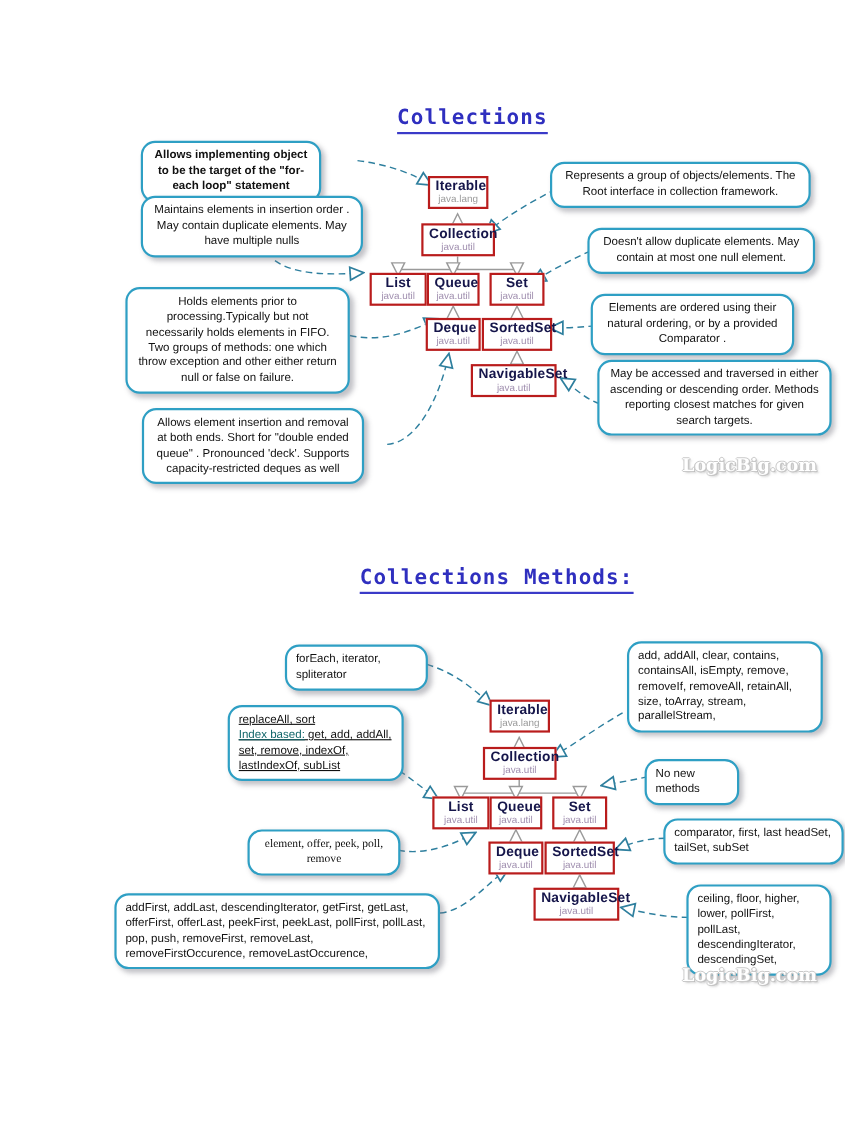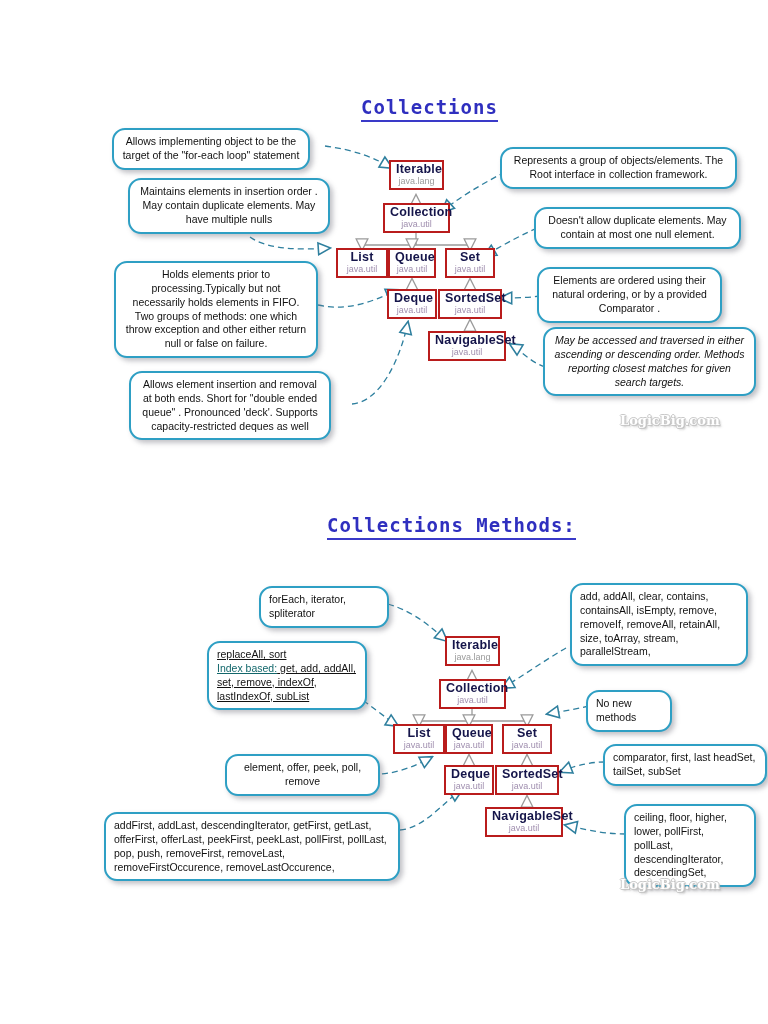--- a/index.html
+++ b/index.html
@@ -69,21 +69,21 @@
   .idx{
     color:#12676b;
     text-decoration:underline;
   }
 
   
   .watermark{
     position:absolute;
     font-family:"DejaVu Serif","Liberation Serif",serif;
     font-weight:bold;
-    font-size:13px;
+    font-size:16px;
     letter-spacing:0px;
     color:#ffffff;
     text-shadow:
        1px 0 0 #c9c9c9, -1px 0 0 #c9c9c9, 0 1px 0 #c9c9c9, 0 -1px 0 #c9c9c9,
        1px 1px 0 #bdbdbd, 2px 2px 2px rgba(150,150,150,.5);
     white-space:nowrap;
   }
   #wm-1{left:620px;top:413px;}
   #wm-2{left:620px;top:877px;}
 </style>
@@ -182,35 +182,35 @@
   </div>
   <div class="node" style="left:438px;top:289px;width:64px;">
     <span class="nm">SortedSet</span>
     <span class="pk">java.util</span>
   </div>
   <div class="node" style="left:428px;top:331px;width:78px;">
     <span class="nm">NavigableSet</span>
     <span class="pk">java.util</span>
   </div>
 
-  <div class="bubble ctr" style="left:112px;top:128px;width:198px;">Allows implementing object to be the target of the "for-each loop" statement</div>
+  <div class="bubble ctr" style="left:128px;top:128px;width:164px;font-weight:bold;">Allows implementing object to be the target of the "for-each loop" statement</div>
 
   <div class="bubble ctr" style="left:128px;top:178px;width:202px;">Maintains elements in insertion order . May contain duplicate elements. May have multiple nulls</div>
 
   <div class="bubble ctr" style="left:114px;top:261px;width:204px;">Holds elements prior to processing.Typically but not necessarily holds elements in FIFO. Two groups of methods: one which throw exception and other either return null or false on failure.</div>
 
   <div class="bubble ctr" style="left:129px;top:371px;width:202px;">Allows element insertion and removal at both ends.  Short for "double ended queue" . Pronounced 'deck'. Supports capacity-restricted deques as well</div>
 
   <div class="bubble ctr" style="left:500px;top:147px;width:237px;">Represents a group of objects/elements. The Root interface in collection framework.</div>
 
   <div class="bubble ctr" style="left:534px;top:207px;width:207px;">Doesn't allow duplicate elements. May contain at most one null element.</div>
 
   <div class="bubble ctr" style="left:537px;top:267px;width:185px;">Elements are ordered using their natural ordering, or by a provided Comparator .</div>
 
-  <div class="bubble ctr" style="left:543px;top:327px;width:213px;font-style:italic;">May be accessed and traversed in either ascending or descending order. Methods reporting closest matches for given search targets.</div>
+  <div class="bubble ctr" style="left:543px;top:327px;width:213px;">May be accessed and traversed in either ascending or descending order. Methods reporting closest matches for given search targets.</div>
 
   <div class="watermark" id="wm-1">LogicBig.com</div>
 
   <div class="section-title" id="title-methods">Collections Methods:</div>
 
   <div class="node lang" style="left:445px;top:636px;width:55px;">
     <span class="nm">Iterable</span>
     <span class="pk">java.lang</span>
   </div>
   <div class="node" style="left:439px;top:679px;width:67px;">
@@ -243,21 +243,21 @@
   </div>
 
   <div class="bubble lft" style="left:259px;top:586px;width:130px;">forEach, iterator, spliterator</div>
 
   <div class="bubble lft" style="left:207px;top:641px;width:160px;text-decoration:underline;">
     <span>replaceAll, sort</span><br>
     <span class="idx">Index based:</span>
     <span>get, add, addAll, set, remove, indexOf,  lastIndexOf, subList</span>
   </div>
 
-  <div class="bubble ctr" style="left:225px;top:754px;width:155px;">element, offer, peek, poll, remove</div>
+  <div class="bubble ctr" style="left:225px;top:754px;width:139px;font-family:Liberation Serif, serif;">element, offer, peek, poll, remove</div>
 
   <div class="bubble lft" style="left:104px;top:812px;width:296px;">addFirst, addLast, descendingIterator,  getFirst, getLast, offerFirst, offerLast, peekFirst, peekLast, pollFirst, pollLast, pop, push, removeFirst, removeLast, removeFirstOccurence, removeLastOccurence,</div>
 
   <div class="bubble lft" style="left:570px;top:583px;width:178px;">add, addAll, clear, contains, containsAll, isEmpty, remove, removeIf, removeAll,  retainAll, size, toArray, stream, parallelStream,</div>
 
   <div class="bubble lft" style="left:586px;top:690px;width:86px;">No new methods</div>
 
   <div class="bubble lft" style="left:603px;top:744px;width:164px;">comparator, first, last headSet, tailSet, subSet</div>
 
   <div class="bubble lft" style="left:624px;top:804px;width:132px;">ceiling, floor,  higher, lower, pollFirst, pollLast, descendingIterator, descendingSet,</div>

